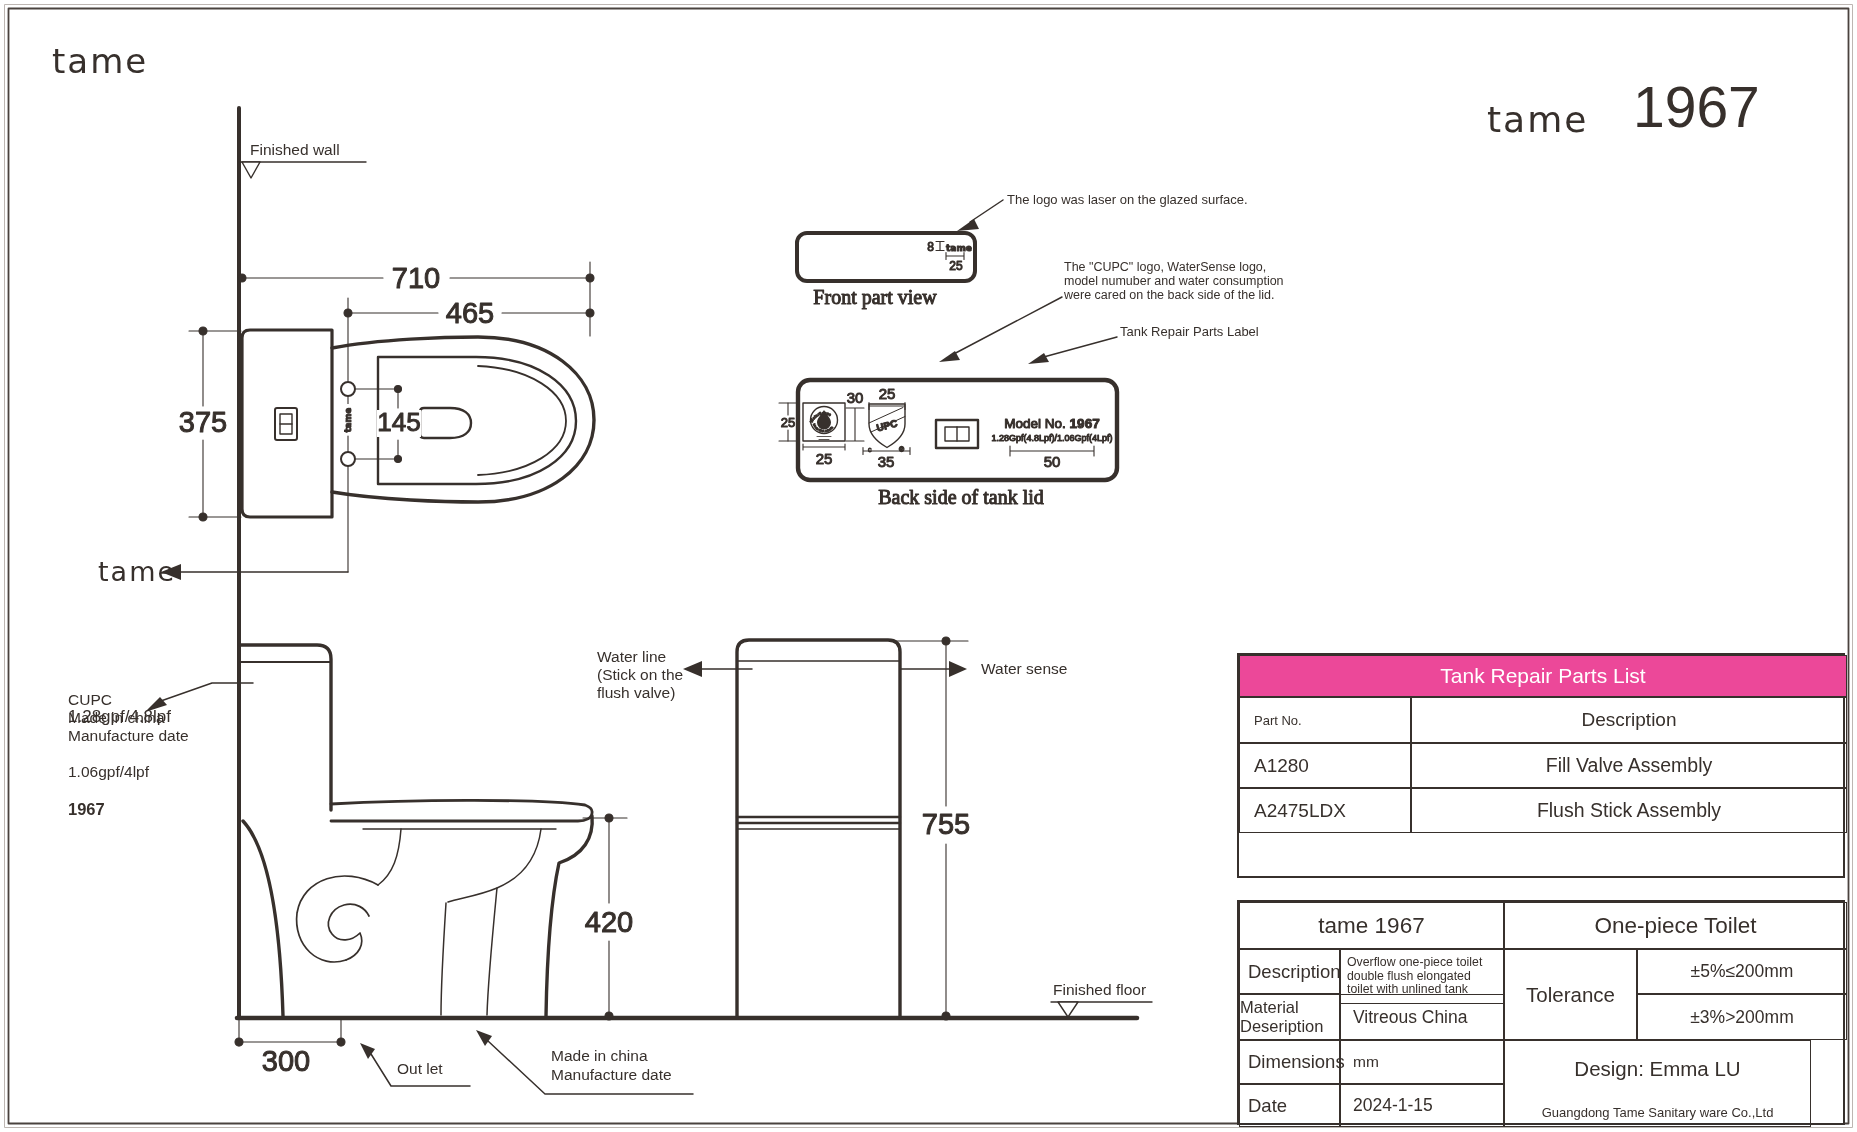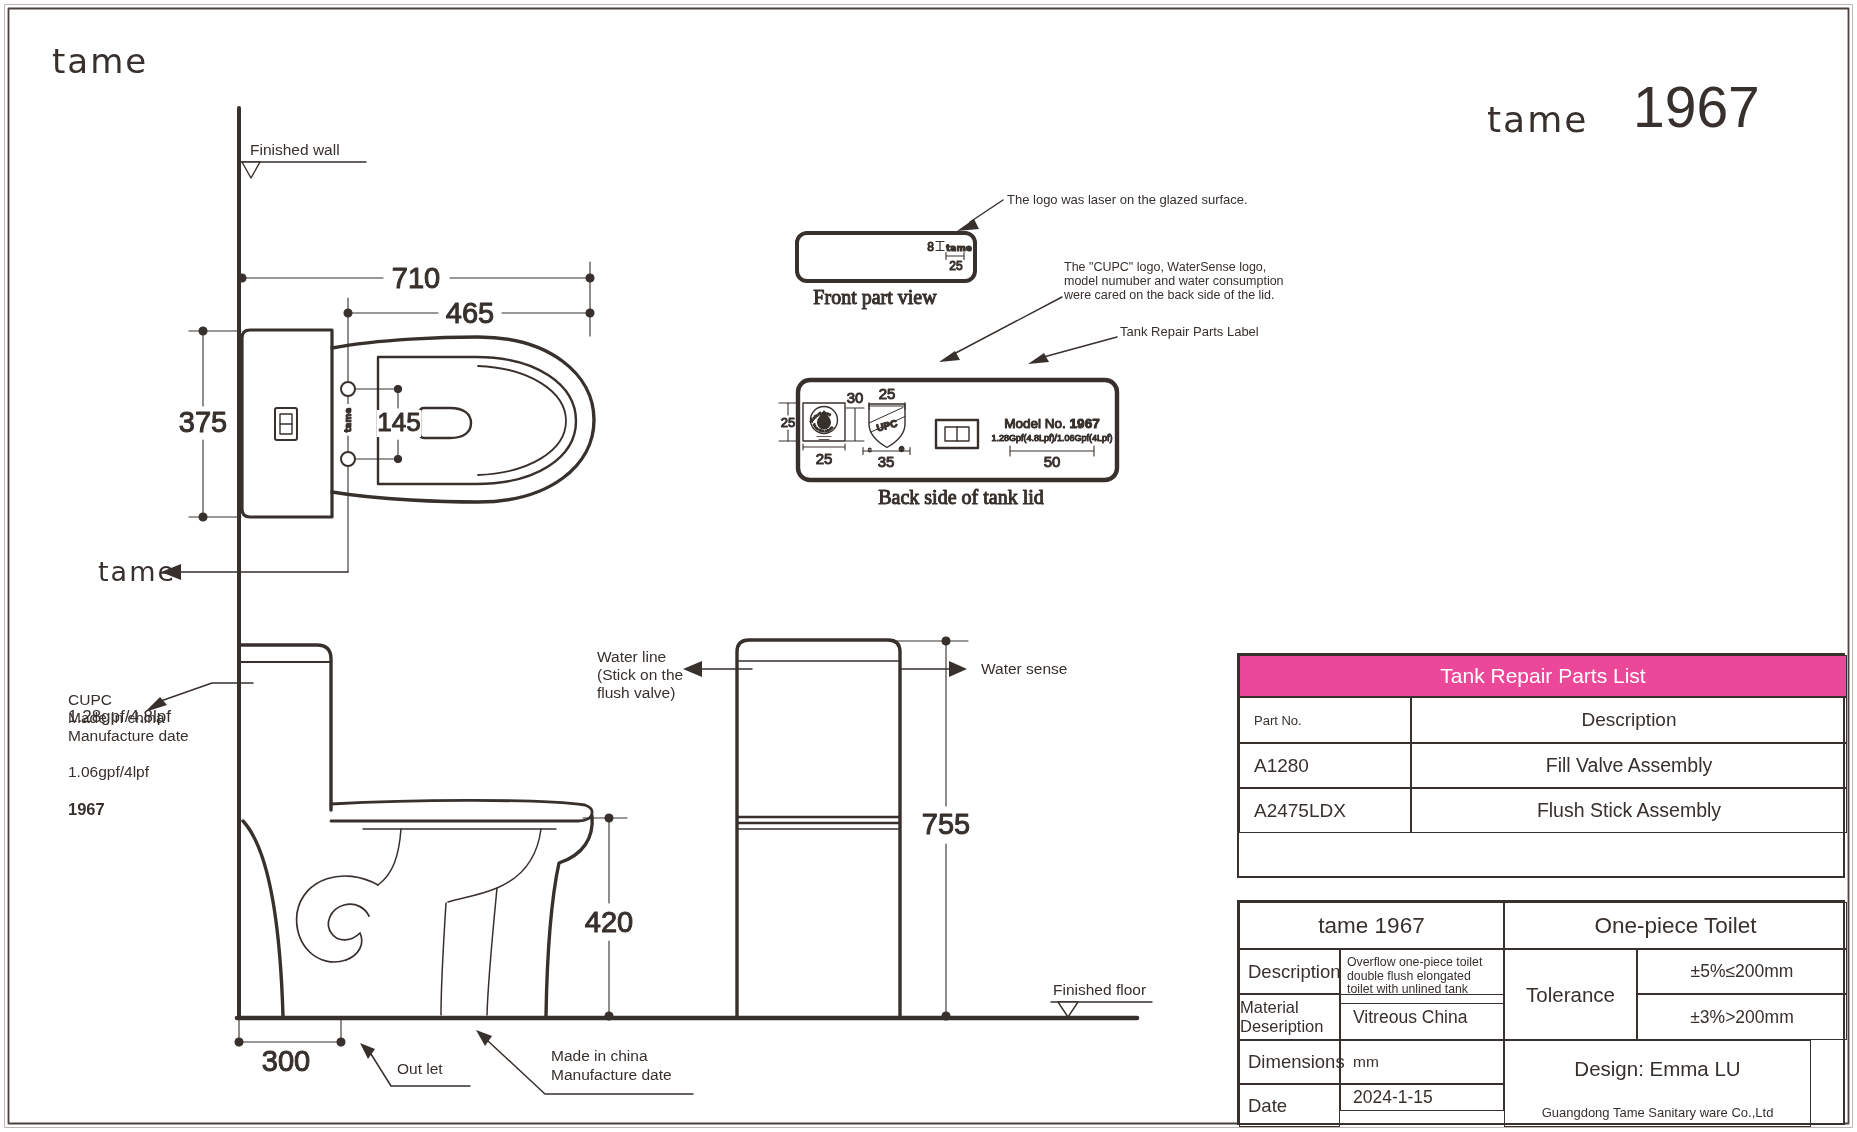--- a/index.html
+++ b/index.html
@@ -313,21 +313,21 @@
     <div style="font-size:16.5px;line-height:19px;">
       <div>Material</div>
       <div>Deseription</div>
     </div>
   </div>
   <div class="cell" style="left:101px;top:92px;width:164px;height:46px;font-size:17.5px;padding-left:12px;">Vitreous China</div>
 
   <div class="cell" style="left:0;top:138px;width:101px;height:44px;font-size:18.5px;padding-left:8px;">Dimensions</div>
   <div class="cell" style="left:101px;top:138px;width:164px;height:44px;font-size:15.5px;padding-left:12px;">mm</div>
   <div class="cell" style="left:0;top:182px;width:101px;height:43px;font-size:18.5px;padding-left:8px;">Date</div>
-  <div class="cell" style="left:101px;top:182px;width:164px;height:27px;font-size:17.5px;padding-left:12px;">2024-1-15</div>
+  <div class="cell" style="left:101px;top:182px;width:164px;height:43px;font-size:17.5px;padding-left:12px;">2024-1-15</div>
 
   <div class="cell" style="left:265px;top:138px;width:307px;height:87px;display:block;">
     <div style="text-align:center;margin-top:16px;font-size:20.5px;">Design: Emma LU</div>
     <div style="text-align:center;margin-top:24px;font-size:13px;">Guangdong Tame Sanitary ware Co.,Ltd</div>
   </div>
 </div>
 
 </div>
 
 </body></html>

